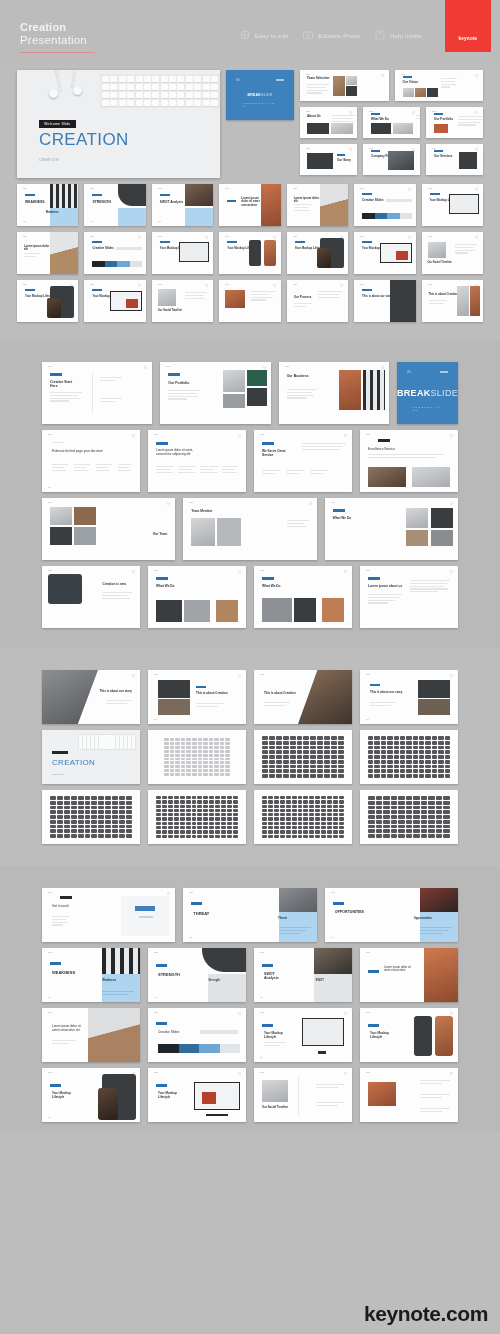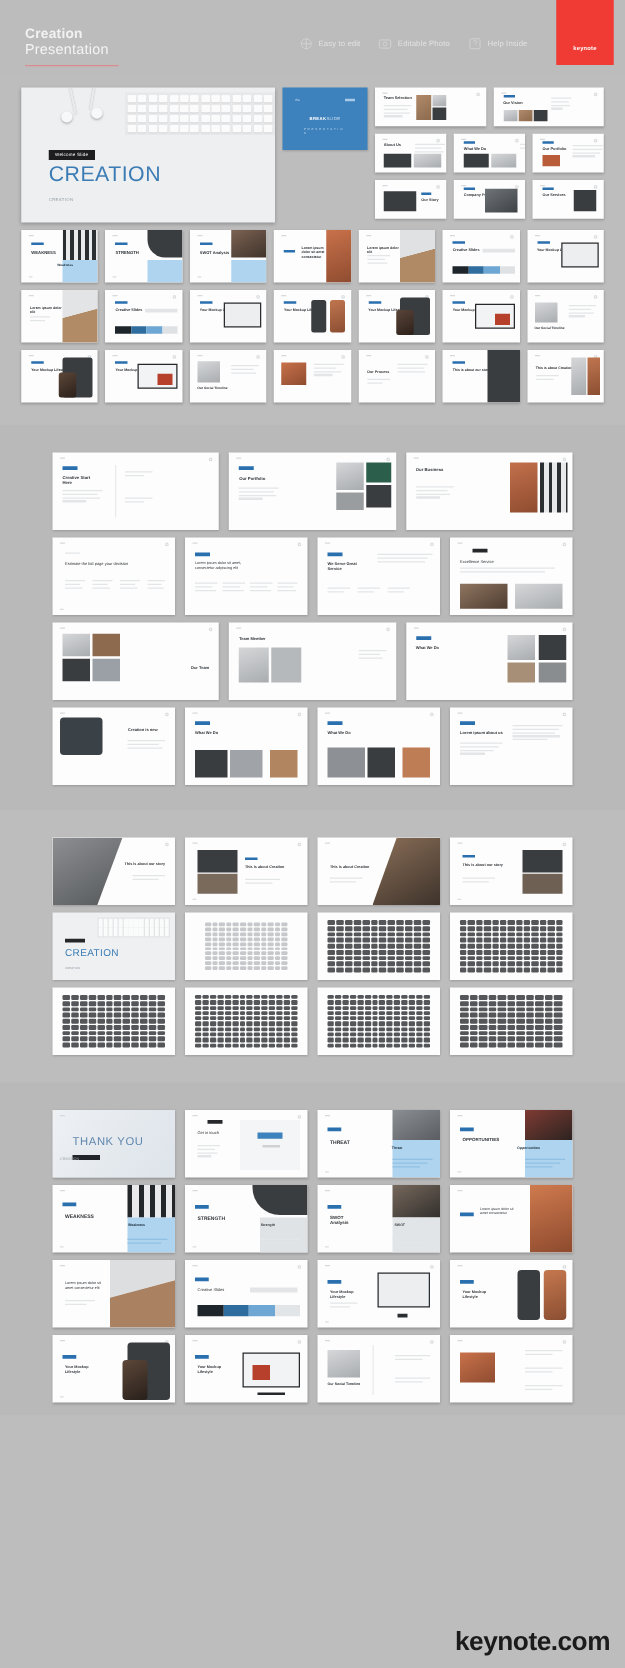--- a/index.html
+++ b/index.html
@@ -612,20 +612,26 @@
         <span class="h-title" style="left:8px;top:12px;font-size:3.4px;width:26px;">Our Business</span>
         <span class="lines" style="left:8px;top:27px;width:30px;">
             <i style="width:100%"></i>
             <i style="width:86%"></i>
             <i style="width:92%"></i>
             <i style="width:66%"></i>
           </span>
         <span class="img" style="right:28px;top:8px;width:22px;height:40px;background:linear-gradient(160deg,#c2704b,#8f4c30);"></span>
         <span class="img" style="right:4px;top:8px;width:22px;height:40px;background:repeating-linear-gradient(90deg,#2c2f32 0 3px,#e6e8ea 3px 7px);"></span>
       </div>
+      <div class="break sl-lg">
+        <div class="mini">We</div>
+        <div class="mini2"></div>
+        <div class="bt"><span>BREAK</span><em>SLIDE</em></div>
+        <div class="mini3">P R E S E N T A T I O N</div>
+      </div>
     </div>
 
     <div class="row" style="padding:0 42px; gap:8px;">
       <div class="slide sl-lg">
         <span class="dot-tl"></span>
           <span class="dot-tr"></span>
           <span class="dot-bl"></span>
         <span class="lines" style="left:10px;top:12px;width:12px;">
             <i style="width:100%"></i>
           </span>
@@ -1750,26 +1756,20 @@
             <i></i>
             <i></i>
             <i></i>
         </span>
       </div>
     </div>
   </div>
 
   <div class="sec s4">
     <div class="row" style="padding:0 42px; gap:8px;">
-      <div class="slide sl-md ty">
-        <span class="dot-tl"></span>
-        <span class="tyt">THANK YOU</span>
-        <span class="tyb"></span>
-        <span class="tyl">CREATION</span>
-      </div>
       <div class="slide sl-md">
         <span class="dot-tl"></span>
           <span class="dot-tr"></span>
         <span style="position:absolute;left:18px;top:8px;width:12px;height:3px;background:#26292c;"></span>
         <span class="h-title" style="left:10px;top:16px;font-size:3.2px;font-weight:normal;">Get in touch</span>
         <span class="lines" style="left:10px;top:28px;width:18px;">
             <i style="width:100%"></i>
             <i style="width:76%"></i>
             <i style="width:88%"></i>
             <i style="width:60%"></i>

